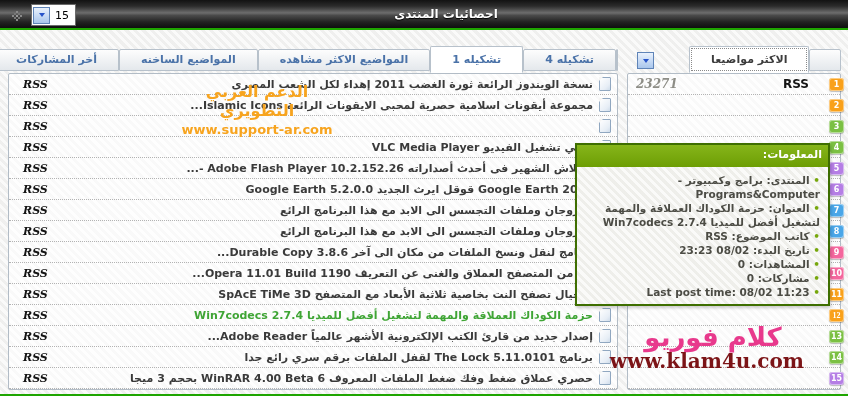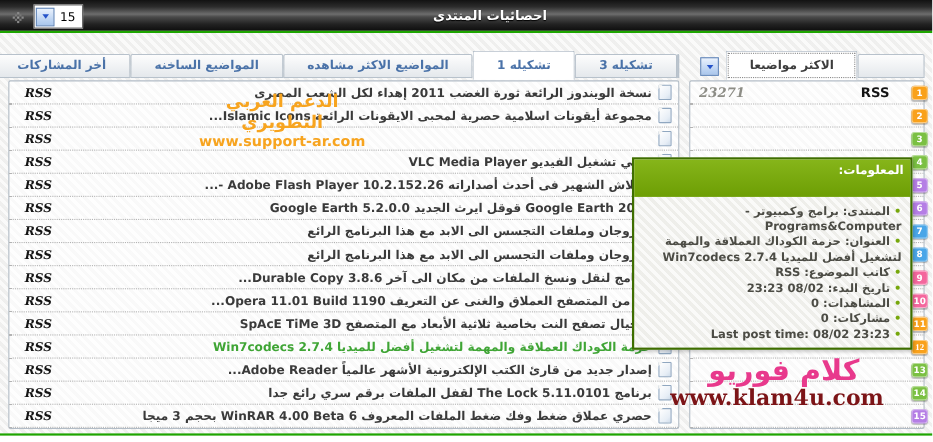--- a/index.html
+++ b/index.html
@@ -23,21 +23,21 @@
 
   .col{position:absolute;top:14px;}
   .col-main{left:8px;width:610px;}
   .col-side{left:627px;width:214px;}
 
   
   .tabstrip{height:27px;display:flex;align-items:flex-end;}
   .tab{height:20px;line-height:20px;padding:0 21px;background:linear-gradient(180deg,#fdfdfd,#e4e8ec);border:1px solid #b7c1cb;border-radius:2px 2px 0 0;color:#4a72a8;font-weight:bold;font-size:11px;white-space:nowrap;cursor:pointer;}
   .tab.filler{flex:1;padding:0;cursor:default;}
   .tab.active{background:#fff;height:25px;line-height:25px;margin-bottom:-2px;border-bottom:1px solid #fff;z-index:3;position:relative;}
-  .side-tab{color:#3c3c3c;outline:1px dotted #8a8a8a;outline-offset:-3px;}
+  .side-tab{color:#3c3c3c;outline:1px dotted #8a8a8a;outline-offset:-3px;margin-left:29px;}
   .side-dd{margin:0 6px 2px 2px;}
   .strip-gap{width:8px;}
 
   
   .panel{margin-top:2px;background:#fdfdfd;border:1px solid #b2bcc6;border-radius:2px;height:315px;position:relative;
     background-image:repeating-linear-gradient(45deg,rgba(255,255,255,.6) 0 3px,rgba(0,0,0,.015) 3px 6px);}
 
   .trow{height:20px;display:flex;align-items:center;padding:0 6px;border-bottom:1px dotted #b3b3b3;overflow:hidden;}
   .doc-icon{flex:none;width:10px;height:12px;margin-left:6px;background:linear-gradient(135deg,#ffffff 0%,#e7eef6 70%,#cfdcea 100%);border:1px solid #90a7c0;border-radius:1px;position:relative;}
   .doc-icon::after{content:'';position:absolute;top:-1px;left:-1px;width:0;height:0;border-style:solid;border-width:4px 4px 0 0;border-color:#f5f5f4 transparent transparent transparent;}
@@ -47,21 +47,21 @@
   .author{font-family:"DejaVu Serif","Liberation Serif",serif;font-style:italic;font-weight:bold;font-size:11px;color:#141414;padding-left:8px;white-space:nowrap;}
 
   .srow{height:20px;display:flex;align-items:center;padding:0 2px 0 8px;border-bottom:1px dotted #b3b3b3;}
   .rank{flex:none;width:15px;height:13px;border-radius:3px;color:#fff;font-size:8px;font-weight:bold;text-align:center;line-height:13px;margin-left:4px;margin-right:-6px;box-shadow:inset 0 0 0 1px rgba(255,255,255,.45),0 1px 1px rgba(0,0,0,.25);}
   .pname{font-weight:bold;font-size:12px;color:#141414;margin-right:16px;}
   .pcount{font-family:"DejaVu Serif","Liberation Serif",serif;font-style:italic;font-weight:bold;font-size:12px;color:#8d8d86;}
 
   
   .tooltip{position:absolute;top:113px;left:575px;width:251px;border:2px solid #3e6e00;background:#f3f3ef;z-index:50;box-shadow:1px 2px 3px rgba(0,0,0,.2);
     background-image:repeating-linear-gradient(45deg,rgba(255,255,255,.6) 0 3px,rgba(0,0,0,.02) 3px 6px);}
-  .tt-head{height:34px;line-height:19px;background:linear-gradient(180deg,#86b51a,#6d9e04);color:#fff;font-size:11px;font-weight:bold;padding:0 6px;}
+  .tt-head{height:22px;line-height:19px;background:linear-gradient(180deg,#86b51a,#6d9e04);color:#fff;font-size:11px;font-weight:bold;padding:0 6px;}
   .tt-body{padding:6px 8px 5px;}
   .tt-line{font-size:10.5px;font-weight:bold;color:#4c4c45;line-height:14px;text-align:right;}
   .tt-line::before{content:'\2022  ';color:#76a70b;}
 
   
   .wm{position:absolute;text-align:center;pointer-events:none;}
   .wm-support{top:52px;left:172px;width:170px;color:#f7a41f;z-index:10;}
   .wm-support .l1{font-size:16px;font-weight:bold;}
   .wm-support .l2{font-size:13px;font-weight:bold;margin-top:2px;}
   .wm-klam{top:293px;left:622px;width:182px;z-index:10;}
@@ -86,21 +86,21 @@
         <span class="count-num">15</span>
       </div>
     </div>
   </div>
 
   <div class="content">
 
     <div class="col col-main">
       <div class="tabstrip" id="main-tabstrip">
         <div class="tab filler"></div>
-      <div class="tab">تشكيله 3</div>
+      <div class="tab">تشكيله 4</div>
           <div class="tab active">تشكيله 1</div>
           <div class="tab">المواضيع الاكثر مشاهده</div>
           <div class="tab">المواضيع الساخنه</div>
           <div class="tab">أخر المشاركات</div>
         </div>
       <div class="panel" id="topics-list">
           <div class="trow">
     <span class="doc-icon"></span>
     <span class="ttl">نسخة الويندوز الرائعة ثورة الغضب 2011 إهداء لكل الشعب المصرى</span>
     <span class="spacer"></span>
@@ -309,18 +309,18 @@
 
     <div class="tooltip">
       <div class="tt-head">المعلومات:</div>
       <div class="tt-body" id="tt-body">
           <div class="tt-line">المنتدى: برامج وكمبيوتر - Programs&amp;Computer</div>
           <div class="tt-line">العنوان: حزمة الكوداك العملاقة والمهمة لتشغيل أفضل للميديا Win7codecs 2.7.4</div>
           <div class="tt-line">كاتب الموضوع: RSS</div>
           <div class="tt-line">تاريخ البدء: 08/02 23:23</div>
           <div class="tt-line">المشاهدات: 0</div>
           <div class="tt-line">مشاركات: 0</div>
-          <div class="tt-line">Last post time: 08/02 23:23</div>
+          <div class="tt-line">Last post time: 08/02 11:23</div>
         </div>
     </div>
 
   </div>
 </div>
 
 </body></html>

